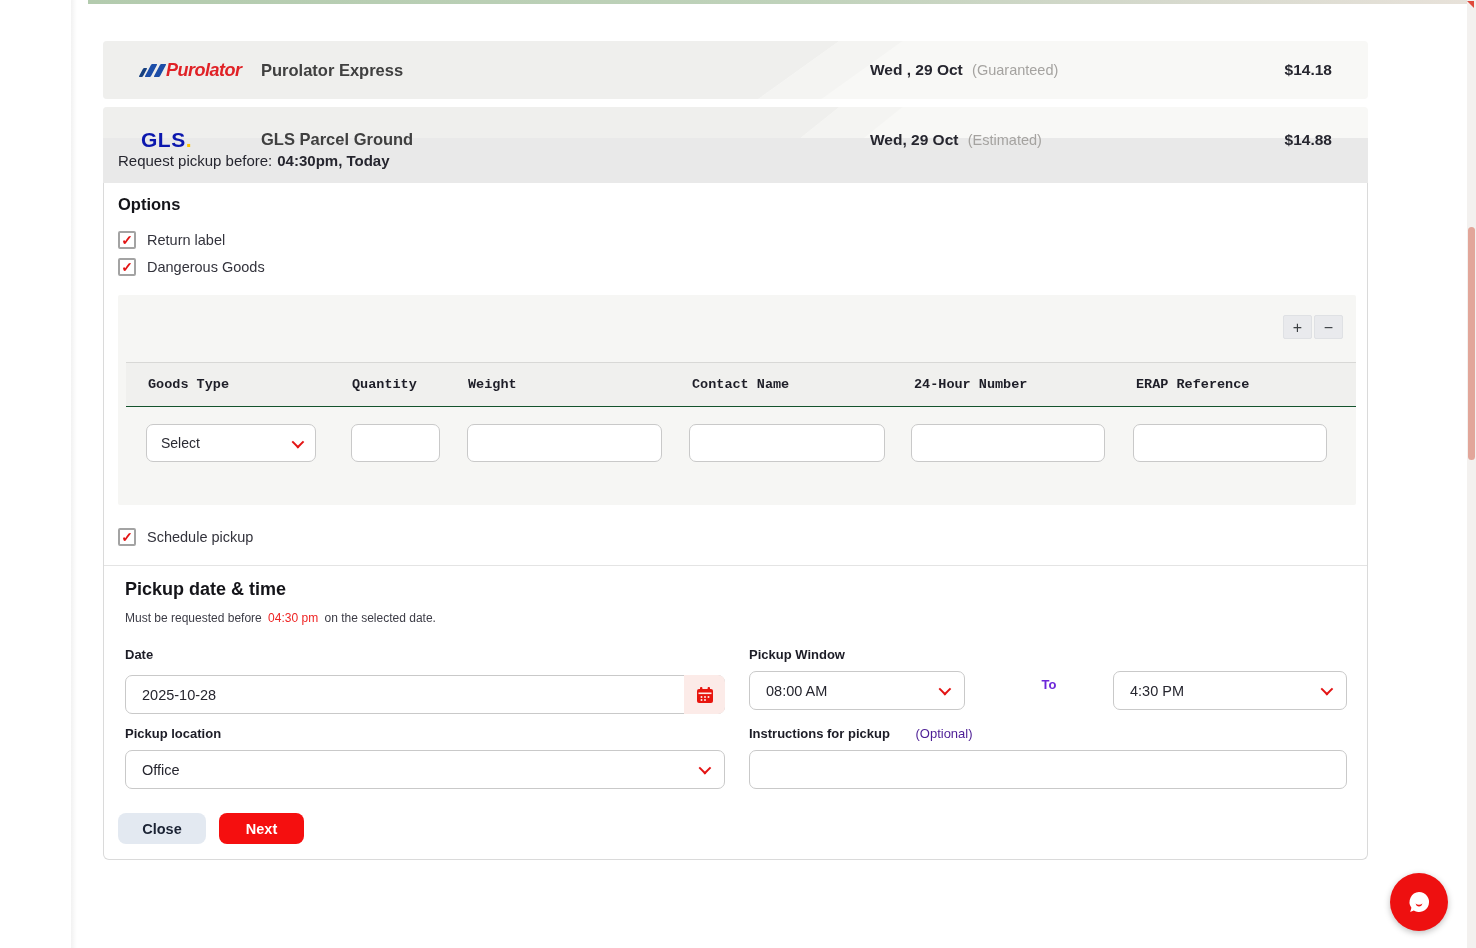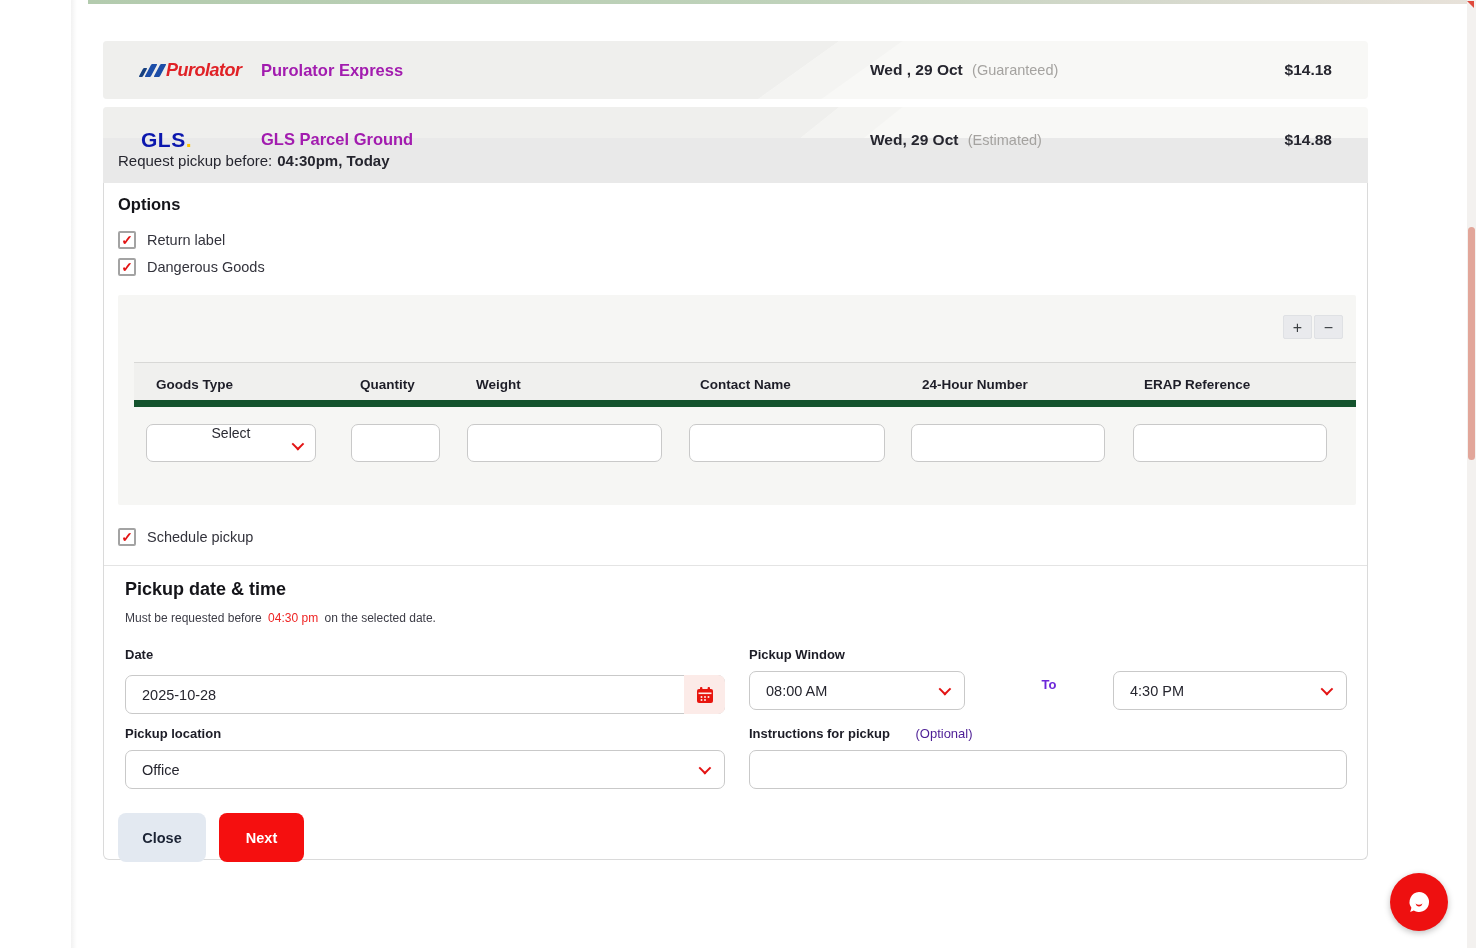--- a/index.html
+++ b/index.html
@@ -29,21 +29,21 @@
 
   .logo-zone { margin-left:38px; width:116px; display:flex; align-items:center; }
   .puro-logo { display:flex; align-items:center; }
   .puro-slash { width:6px; height:13px; background:#1d4ea8; transform:skewX(-28deg);
     margin-right:3px; border-radius:1px; }
   .puro-slash.small { width:4px; height:9px; background:#17407f; margin-top:4px; }
   .puro-word { font-style:italic; font-weight:bold; font-size:18px; color:#e02227;
     letter-spacing:-0.5px; }
   .gls-logo { font-weight:bold; font-size:21px; color:#0b17ae; letter-spacing:0.5px; }
   .gls-dot { color:#fdc600; }
-  .svc-name { font-size:16.5px; font-weight:600; color:#a21caf; margin-left:4px; }
+  .svc-name { font-size:16.5px; font-weight:600; color:#404040; margin-left:4px; }
 
   .card .date-block { position:absolute; left:767px; top:50%; transform:translateY(-50%);
     white-space:nowrap; font-size:15.5px; }
   .date-main { font-weight:700; color:#26262f; }
   .date-qual { color:#a5a3a0; font-size:14.5px; margin-left:5px; }
   .card .price { position:absolute; right:36px; top:50%; transform:translateY(-50%);
     font-size:15.5px; font-weight:600; color:#26262f; }
 
   
   .notice-bar { position:absolute; left:103px; top:138px; width:1265px; height:45px;
@@ -65,30 +65,30 @@
     font-size:14px; font-weight:bold; color:#e31414; line-height:1; cursor:pointer; }
   .cb-label { font-size:14.5px; color:#33333c; }
 
   
   .dg-panel { position:absolute; left:14px; top:112px; width:1238px; height:210px;
     background:#f6f6f4; border-radius:2px; }
   .dg-actions { position:absolute; right:13px; top:20px; display:flex; gap:2px; }
   .dg-btn { width:29px; height:24px; background:#e9eaed; border:1px solid #dfe1e4;
     font-size:16px; line-height:21px; text-align:center; color:#3c4043; cursor:pointer;
     border-radius:2px; }
-  .dg-header { position:absolute; left:16px; right:0; top:67px; height:45px; background:#f0f0ee;
-    border-top:1px solid #d8d8d6; border-bottom:7px solid #14532d; }
+  .dg-header { position:absolute; left:8px; right:0; top:67px; height:45px; background:#f0f0ee;
+    border-top:1px solid #d8d8d6; border-bottom:1px solid #14532d;font-family:Liberation Mono, monospace; }
   .dg-header span { position:absolute; top:14px; font-size:13.5px; font-weight:700; color:#1e1e28; }
   .dg-col-1 { left:22px; }  .dg-col-2 { left:226px; } .dg-col-3 { left:342px; }
   .dg-col-4 { left:566px; } .dg-col-5 { left:788px; } .dg-col-6 { left:1010px; }
   .dg-inputs { position:absolute; left:0; top:129px; right:0; height:38px; }
   .fld { position:absolute; top:0; height:38px; background:#fff; border:1px solid #c9c9c9;
     border-radius:7px; font-size:14px; color:#2b2b33; padding:0 14px;
     font-family:"Liberation Sans", sans-serif; }
-  .dg-select   { left:28px;  width:170px; display:flex; align-items:center; cursor:pointer;flex-direction:column; }
+  .dg-select   { left:28px;  width:170px; display:flex; align-items:center; cursor:pointer; }
   .dg-qty      { left:233px; width:89px; }
   .dg-weight   { left:349px; width:195px; }
   .dg-contact  { left:571px; width:196px; }
   .dg-phone    { left:793px; width:194px; }
   .dg-erap     { left:1015px; width:194px; }
 
   .chev { width:9px; height:9px; border-right:2.5px solid #e31414;
     border-bottom:2.5px solid #e31414; transform:rotate(45deg) translateY(-2px);
     margin-left:auto; }
 
@@ -114,21 +114,21 @@
   .sel-from { left:645px; top:488px; width:216px; cursor:pointer; }
   .to-label { position:absolute; left:930px; top:494px; font-size:13px; font-weight:600;
     color:#6d28d9; width:30px; text-align:center; }
   .sel-to { left:1009px; top:488px; width:234px; cursor:pointer; }
   .sel-location { left:21px; top:567px; width:600px; cursor:pointer; }
   .instructions-input { position:absolute; left:645px; top:567px; width:598px; height:39px;
     background:#fff; border:1px solid #c9c9c9; border-radius:7px; font-size:14.5px;
     padding:0 16px; font-family:"Liberation Sans", sans-serif; }
 
   .btn-row { position:absolute; left:14px; top:630px; display:flex; gap:13px; }
-  .btn { height:49px; border:none; border-radius:8px; font-size:14.5px; font-weight:700;
+  .btn { height:31px; border:none; border-radius:8px; font-size:14.5px; font-weight:700;
     cursor:pointer; font-family:"Liberation Sans", sans-serif; }
   .btn-close { width:88px; background:#e3e9f1; color:#1b2334; }
   .btn-next  { width:85px; background:#f50f0f; color:#fff; }
 
   
   .chat-fab { position:absolute; left:1390px; top:873px; width:58px; height:58px;
     border-radius:50%; background:#ee1010; display:flex; align-items:center;
     justify-content:center; cursor:pointer; box-shadow:0 2px 6px rgba(0,0,0,0.25); }
 
   

